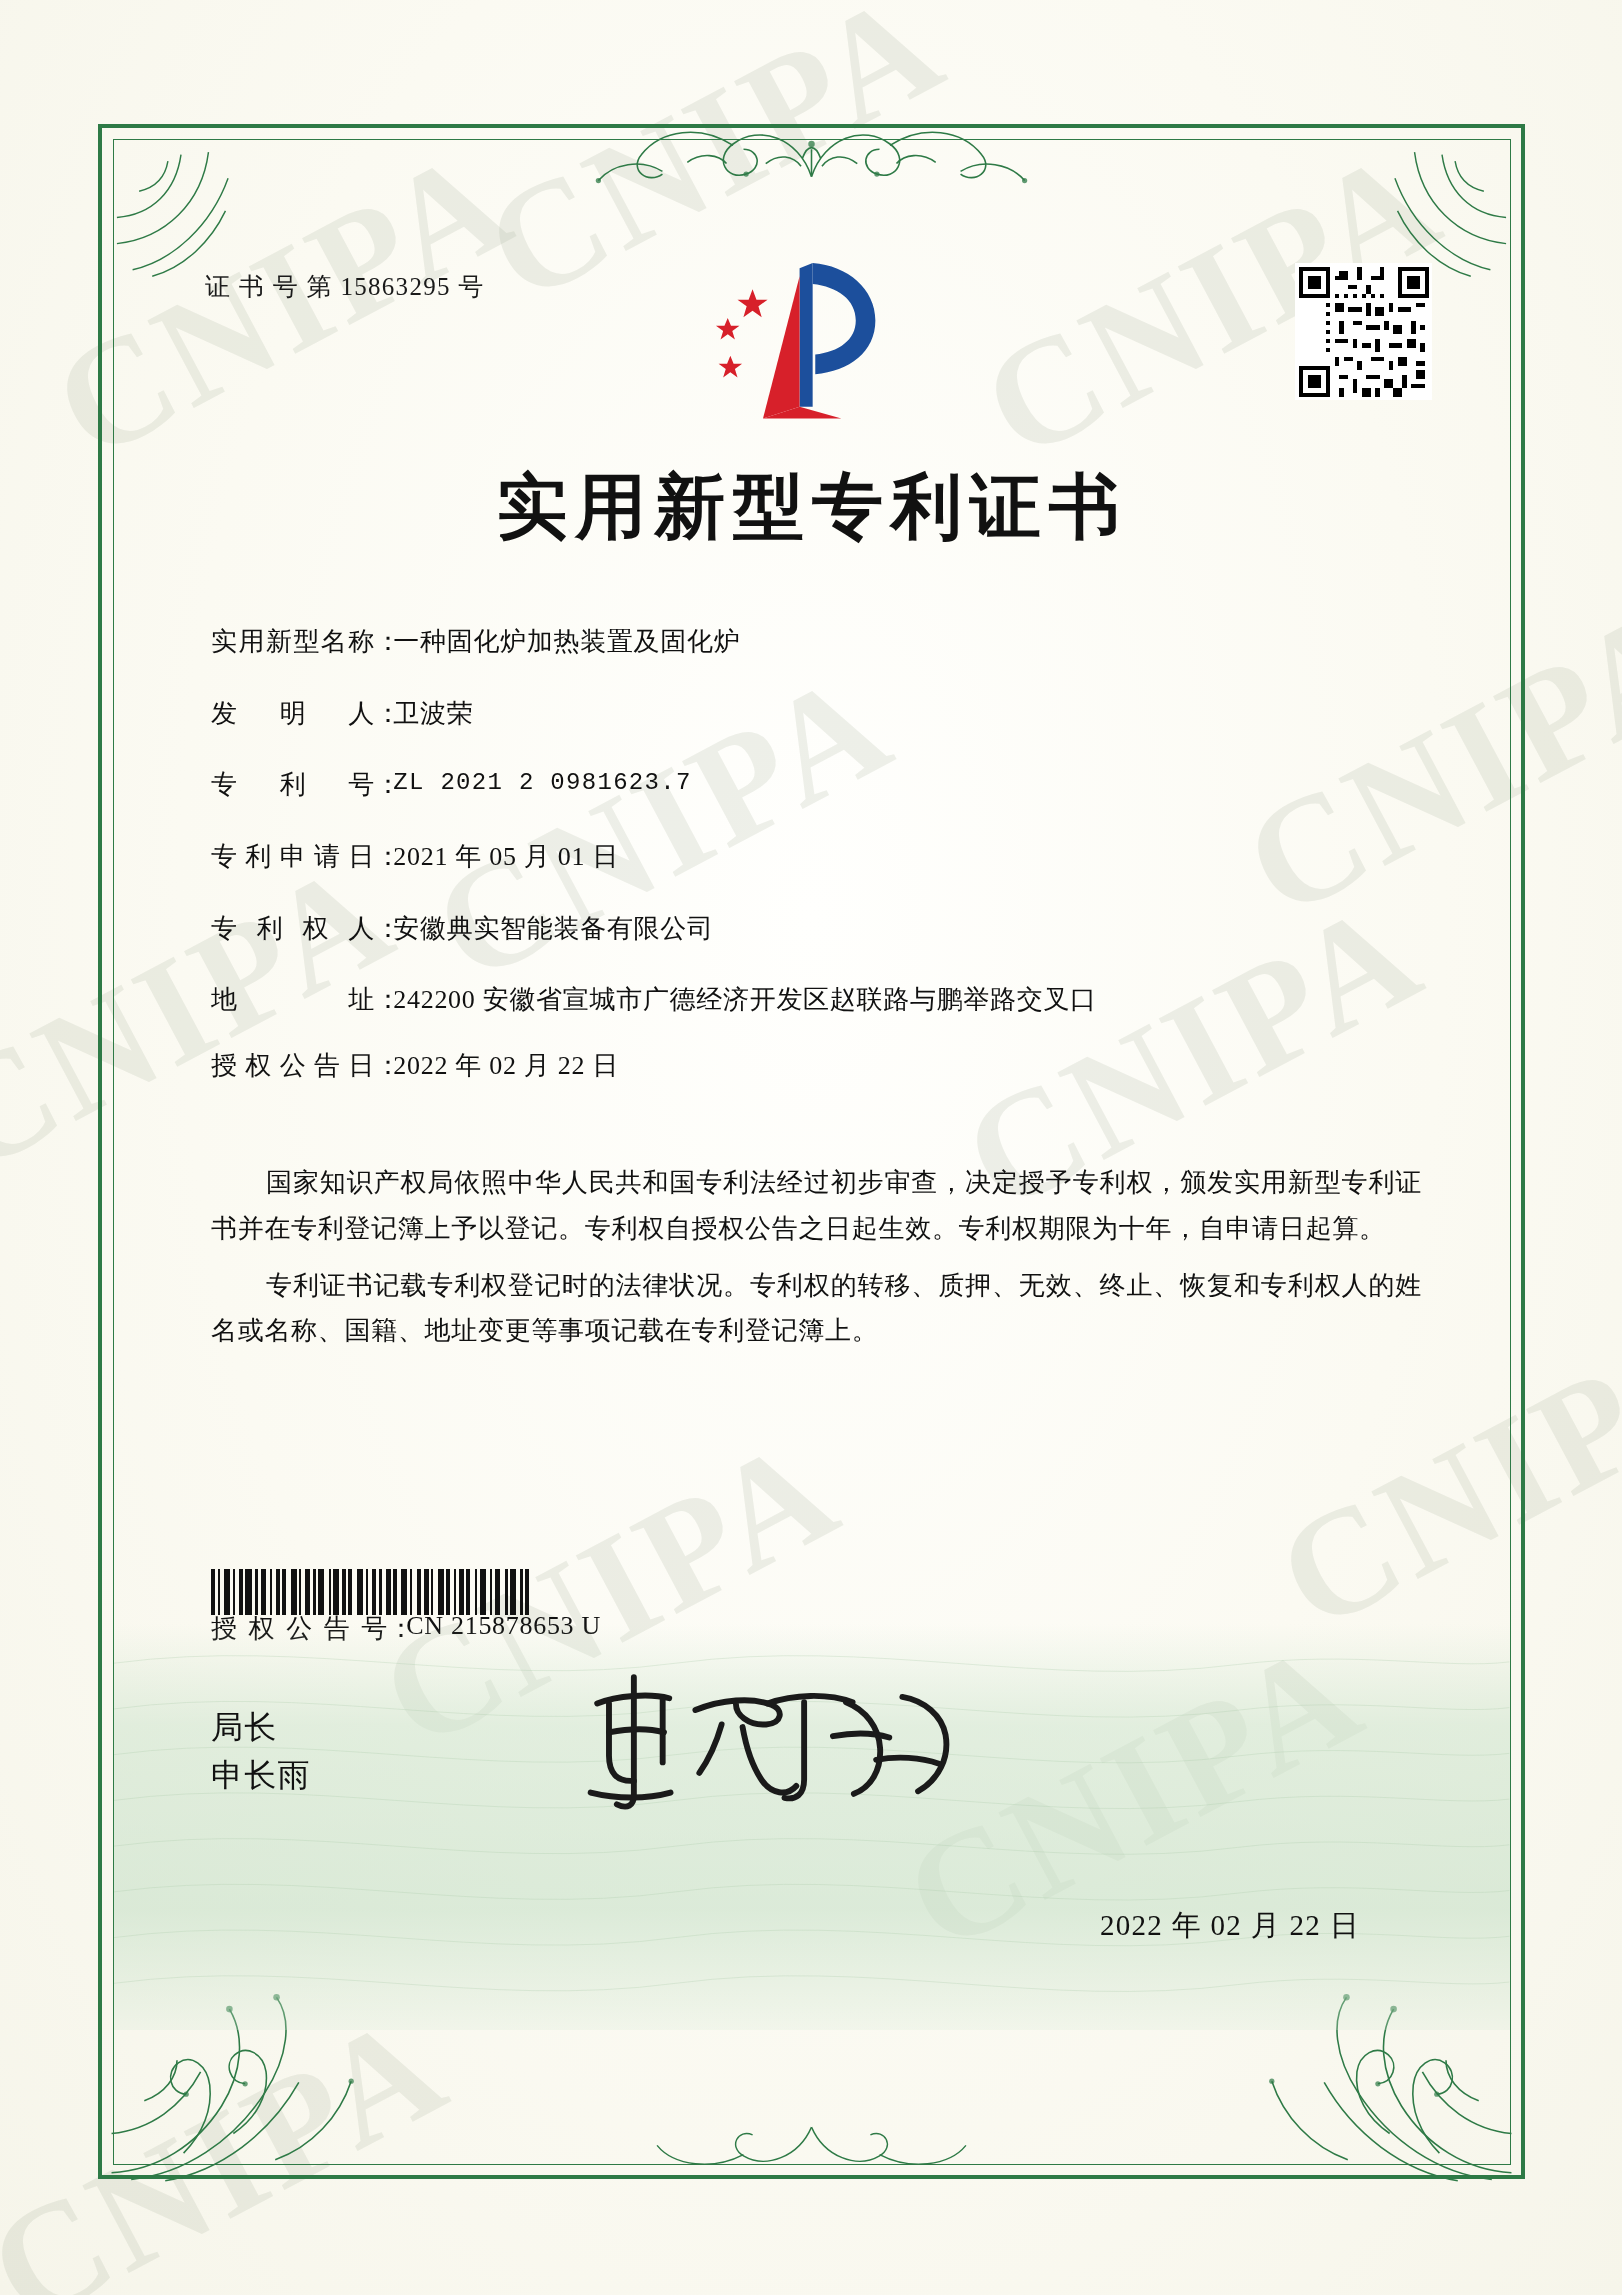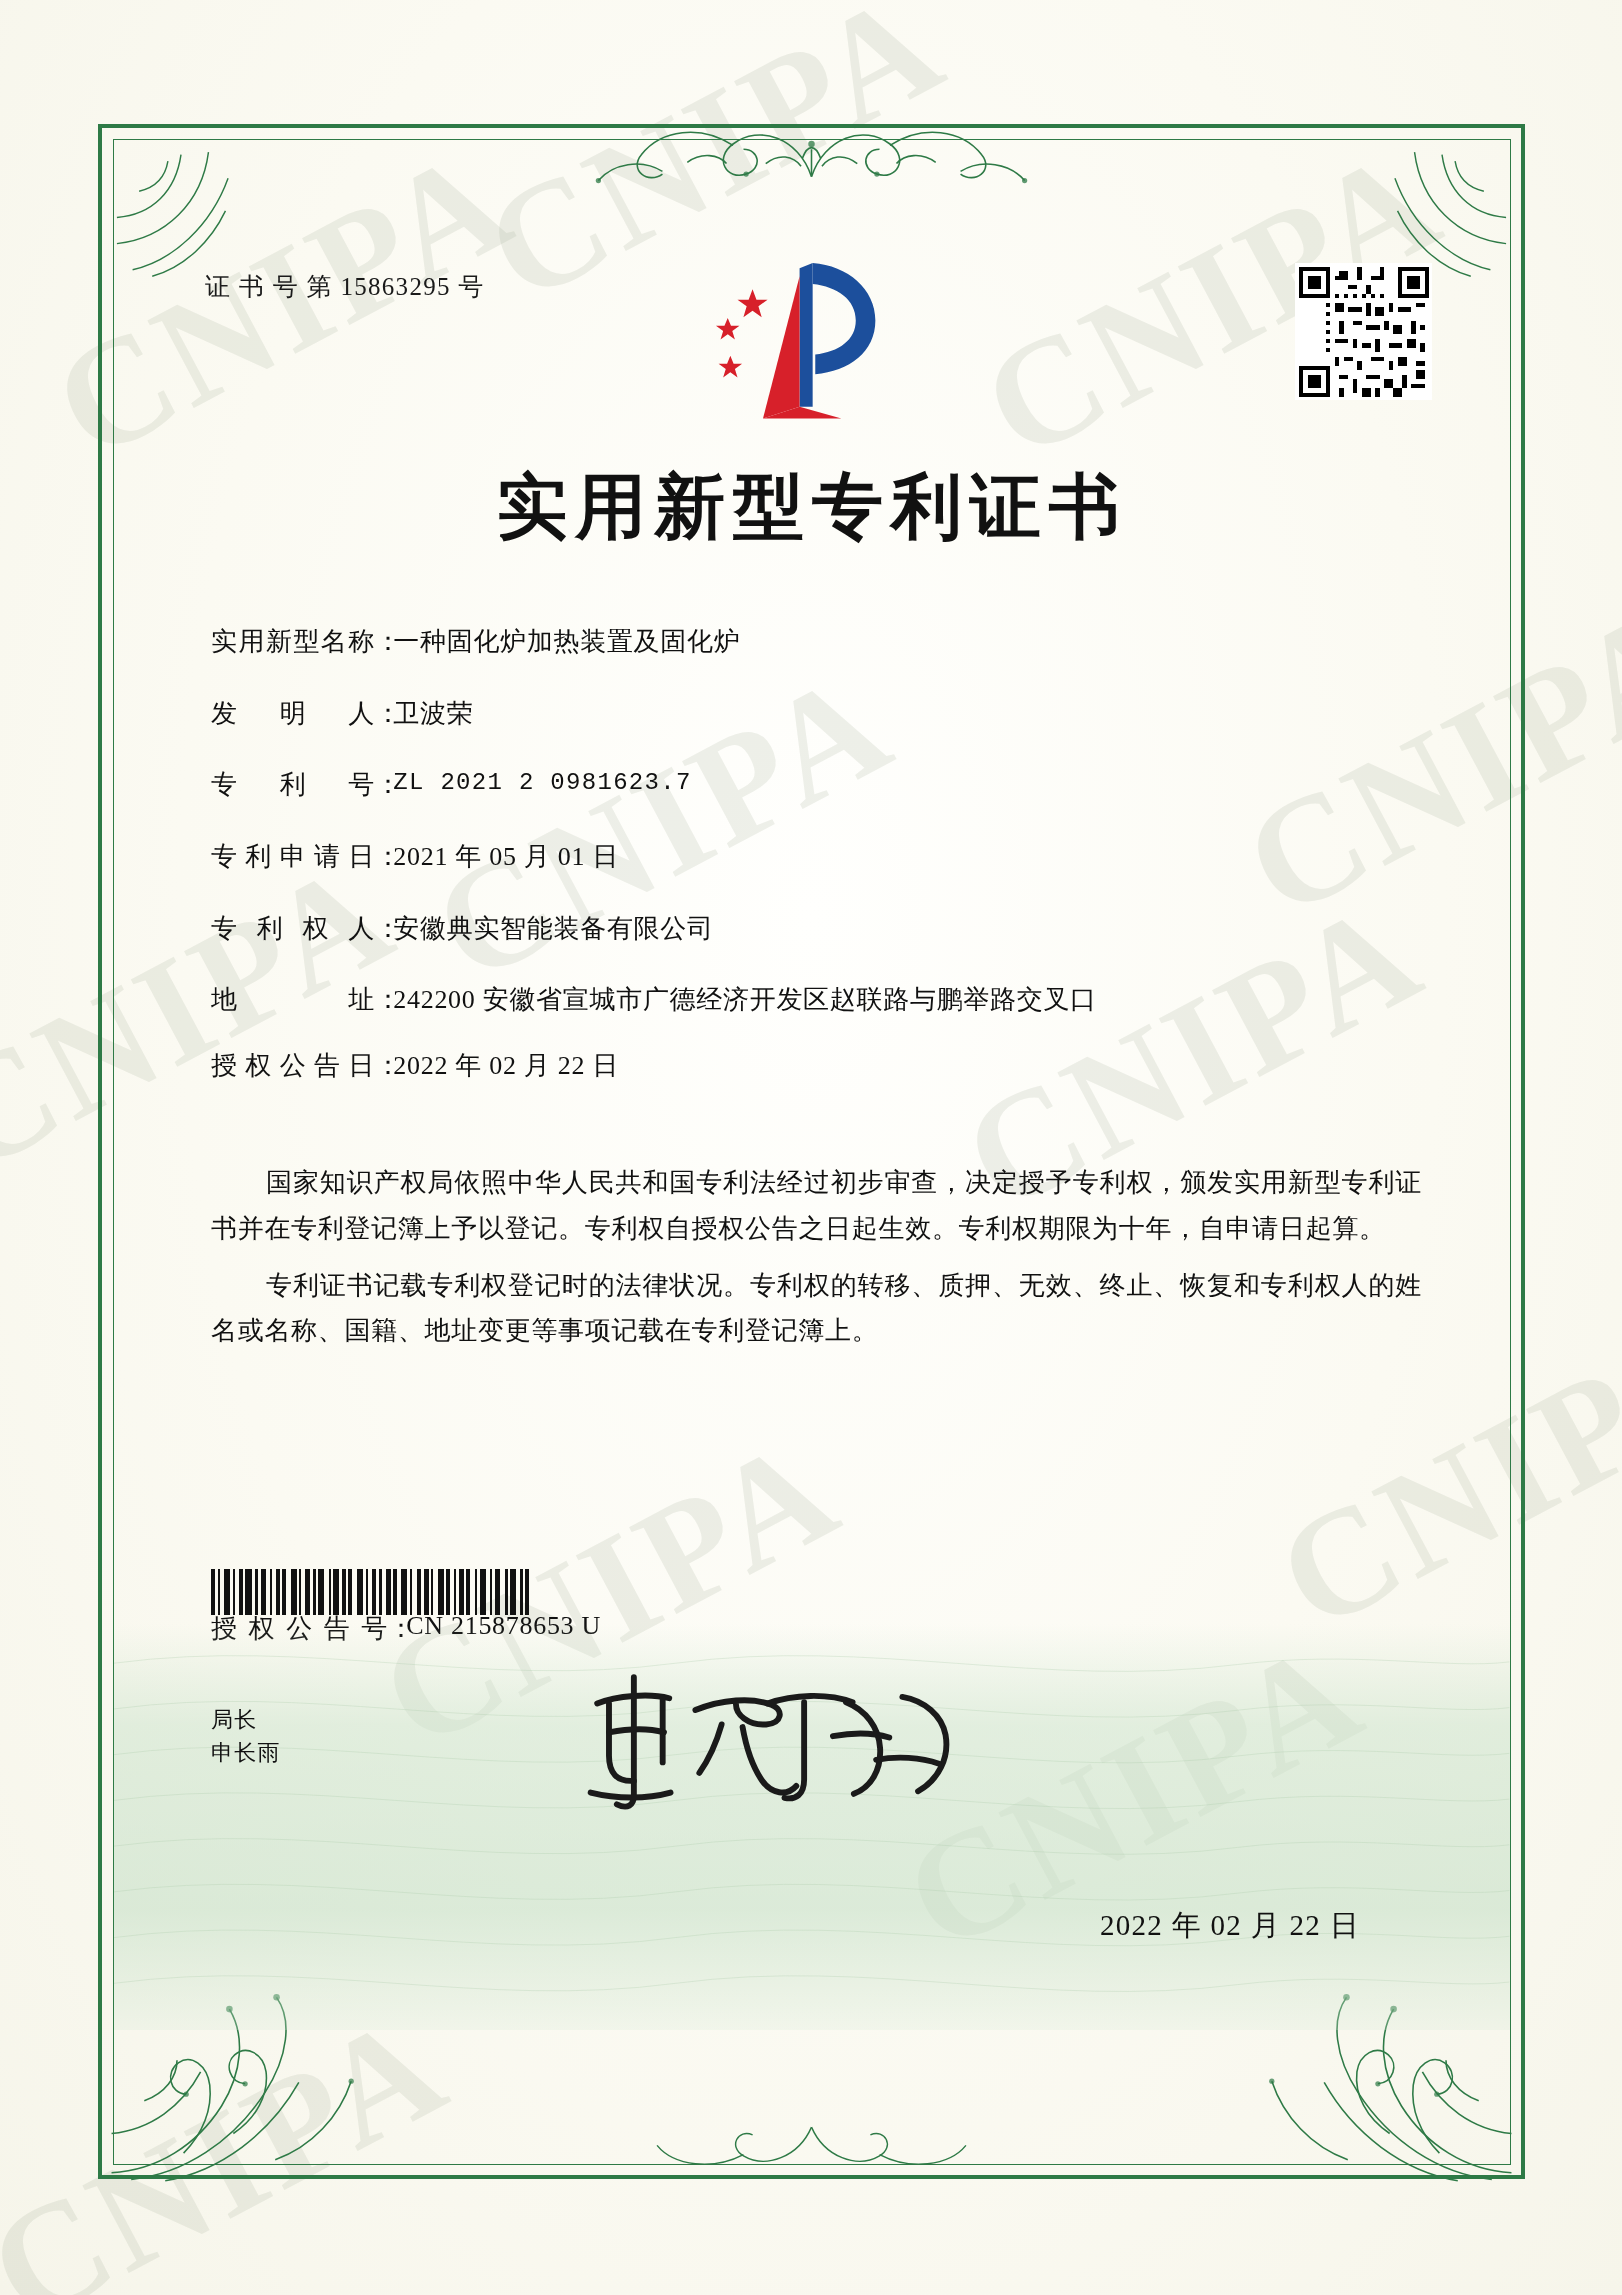--- a/index.html
+++ b/index.html
@@ -230,21 +230,21 @@
   .band-wave {
     position: absolute;
     left: 0; right: 0; top: 0; bottom: 0;
     opacity: .5;
   }
 
   .director {
     position: absolute;
     left: 98px;
     top: 1564px;
-    font-size: 22px;
+    font-size: 32px;
     line-height: 1.5;
     color: #111;
     letter-spacing: 1.3px;
   }
 
   .signature {
     position: absolute;
     left: 458px;
     top: 1525px;
     width: 406px;

